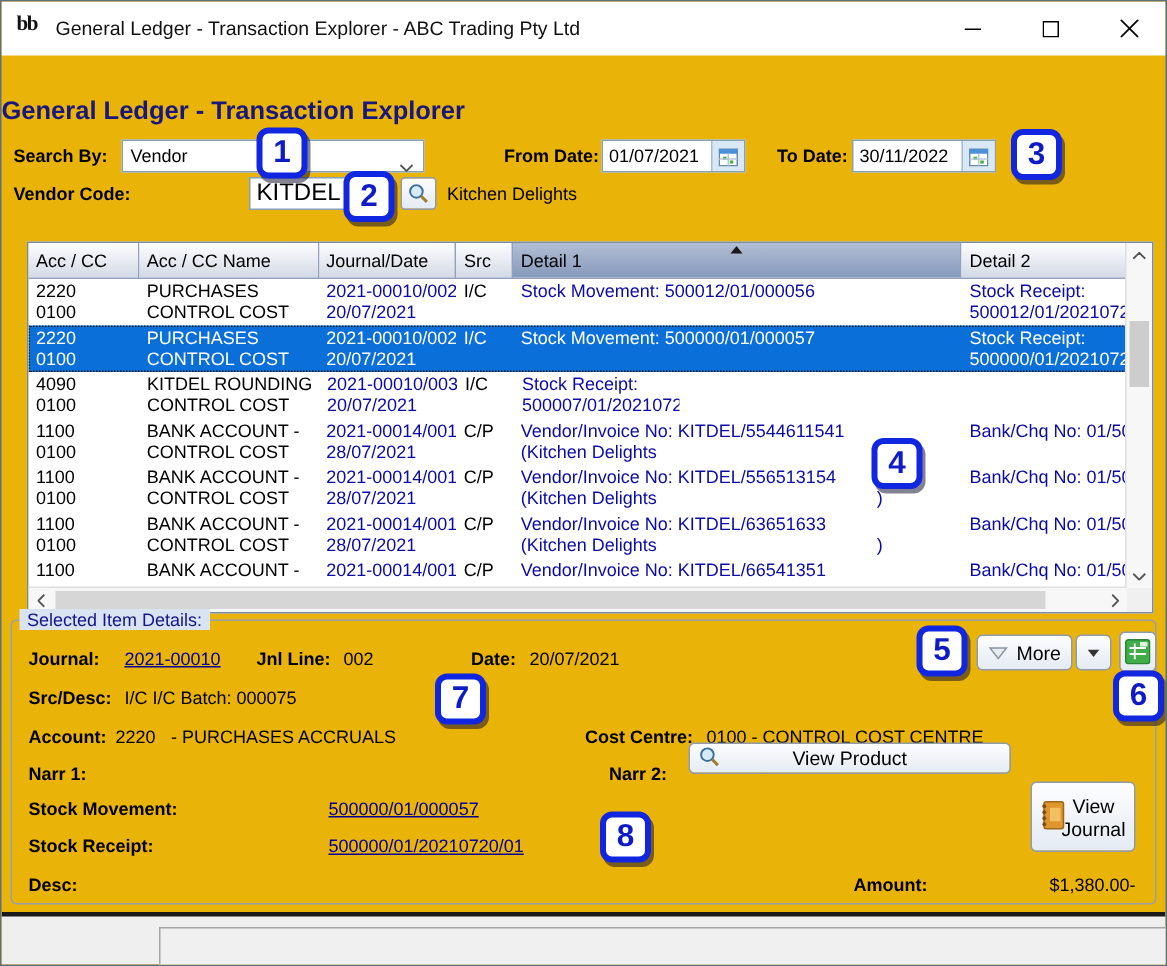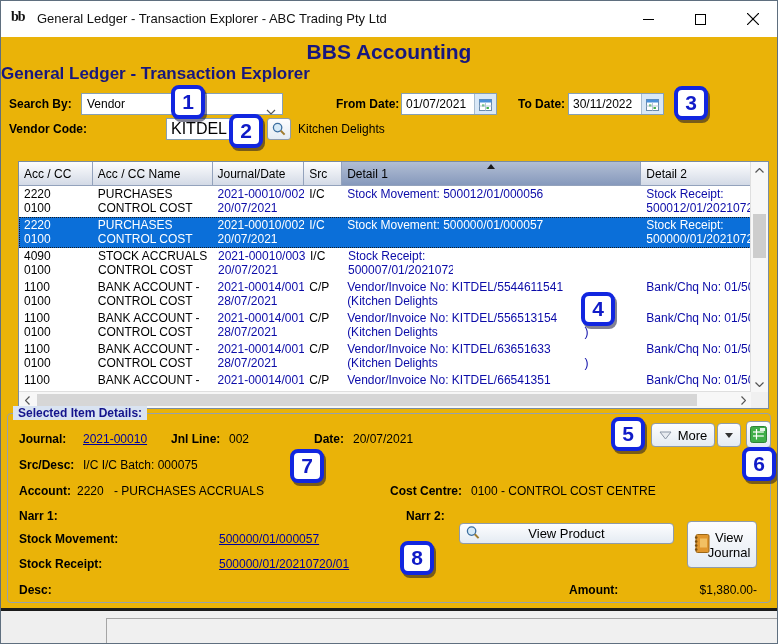--- a/index.html
+++ b/index.html
@@ -51,21 +51,21 @@
   .vs-btn{position:absolute;left:0;width:17px;height:16px;display:flex;align-items:center;justify-content:center;}
   .vs-thumb{position:absolute;left:2px;width:13px;top:52px;height:44px;background:#cdcdcd;}
   .hscroll{position:absolute;left:0;right:17px;bottom:0;height:16px;background:#f7f7f7;border-top:1px solid #dfdfdf;}
   .hs-btn{position:absolute;top:0;width:16px;height:16px;display:flex;align-items:center;justify-content:center;}
   .hs-thumb{position:absolute;top:2px;height:12px;left:18px;width:660px;background:#d6d6d6;}
   .corner{position:absolute;right:0;bottom:0;width:17px;height:16px;background:#f0f0f0;}
   
   .fieldset{position:absolute;left:6px;top:412px;width:764px;height:190px;box-sizing:border-box;
             border:1px solid #95a1ad;border-radius:4px;}
   .legend{position:absolute;left:12px;top:405px;padding:0 5px;background:#d9e3f1;
-          font-size:12px;font-weight:bold;color:#14148c;z-index:2;text-align:right;}
+          font-size:12px;font-weight:normal;color:#14148c;z-index:2;text-align:right;}
   .dlabel{position:absolute;font-size:12px;font-weight:bold;color:#000;}
   .dval{position:absolute;font-size:12px;color:#000;}
   .dlink{position:absolute;font-size:12px;color:#00009c;text-decoration:underline;}
   .dlink.bold{font-weight:normal;}
   .btn{position:absolute;box-sizing:border-box;border:1px solid #8f9bab;border-radius:4px;
        background:linear-gradient(#fdfdfe,#e4ebf3);font-size:13px;color:#000;
        display:flex;align-items:center;justify-content:center;gap:6px;}
   .btn .bicon{position:absolute;left:6px;top:50%;transform:translateY(-50%);}
   .vj-label{white-space:pre-line;text-align:center;line-height:15px;font-size:13px;}
   
@@ -95,21 +95,20 @@
         </svg>
     </div>
     <div class="win-btn wb-close">
       <svg width="12" height="12" viewBox="0 0 12 12">
           <line x1="0" y1="0" x2="12" y2="12" stroke="#000" stroke-width="1.2"></line>
           <line x1="12" y1="0" x2="0" y2="12" stroke="#000" stroke-width="1.2"></line>
         </svg>
     </div>
   </div>
 
-  <div class="h-title">BBS Accounting</div>
   <div class="h-sub">General Ledger - Transaction Explorer</div>
 
   <span class="lbl" style="left:8px;top:96px">Search By:</span>
   <div class="combo">
     <span>Vendor</span>
     <span class="chev">
       <svg width="10" height="6" viewBox="0 0 10 6">
           <polyline points="1,1 5,5 9,1" fill="none" stroke="#555" stroke-width="1.2"></polyline>
         </svg>
     </span>
@@ -215,21 +214,21 @@
             <div class="cl blue">Stock Receipt:</div>
             <div class="cl blue">500000/01/20210720/0</div>
           </div>
         </div>
         <div class="trow">
           <div class="tc c-acc">
             <div class="cl">4090</div>
             <div class="cl">0100</div>
           </div>
           <div class="tc c-name">
-            <div class="cl">STOCK ACCRUALS</div>
+            <div class="cl">KITDEL ROUNDING</div>
             <div class="cl">CONTROL COST</div>
           </div>
           <div class="tc c-journal">
             <div class="cl blue">2021-00010/003</div>
             <div class="cl blue">20/07/2021</div>
           </div>
           <div class="tc c-src">
             <div class="cl">I/C</div>
           </div>
           <div class="tc c-d2">
@@ -408,21 +407,21 @@
   <span class="dval" style="left:470px;top:483px">0100 - CONTROL COST CENTRE</span>
 
   <span class="dlabel" style="left:18px;top:508px">Narr 1:</span>
   <span class="dlabel" style="left:405px;top:508px">Narr 2:</span>
 
   <span class="dlabel" style="left:18px;top:531px">Stock Movement:</span>
   <a class="dlink" style="left:218px;top:531px">500000/01/000057</a>
   <span class="dlabel" style="left:18px;top:556px">Stock Receipt:</span>
   <a class="dlink" style="left:218px;top:556px">500000/01/20210720/01</a>
 
-  <div class="btn" style="left:458px;top:522px;width:215px;height:21px">
+  <div class="btn" style="left:458px;top:494px;width:215px;height:21px">
     <span class="bicon"><svg width="14" height="14" viewBox="0 0 14 14">
           <circle cx="5.6" cy="5.6" r="4.2" fill="#d6eaf8" stroke="#3c6e9f" stroke-width="1.3"></circle>
           <line x1="8.8" y1="8.8" x2="12.6" y2="12.6" stroke="#a07c2f" stroke-width="2"></line>
         </svg></span>
     <span>View Product</span>
   </div>
   <div class="btn" style="left:686px;top:520px;width:70px;height:47px">
     <span class="bicon"><svg width="16" height="20" viewBox="0 0 16 20">
           <rect x="2" y="1" width="13" height="18" rx="1.5" fill="#e0962e" stroke="#9c6716"></rect>
           <rect x="6" y="5" width="7" height="9" fill="#f2c063"></rect>

